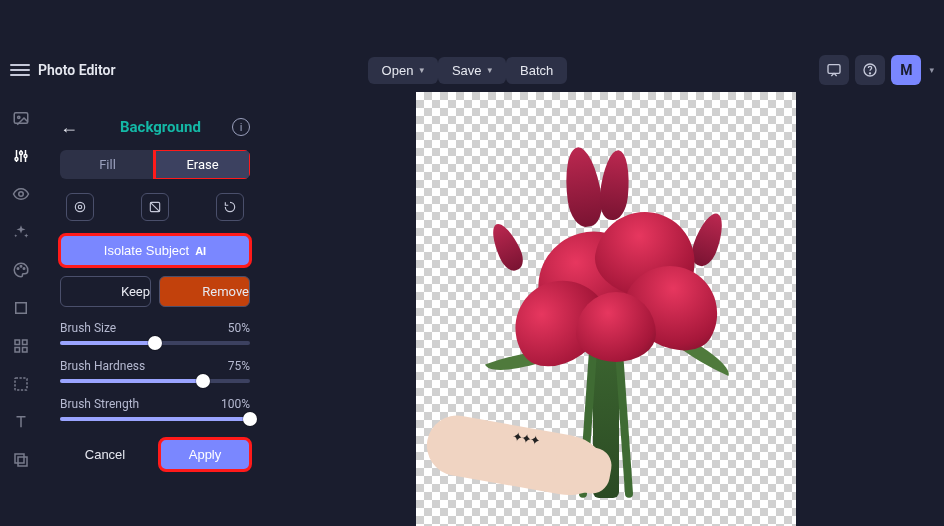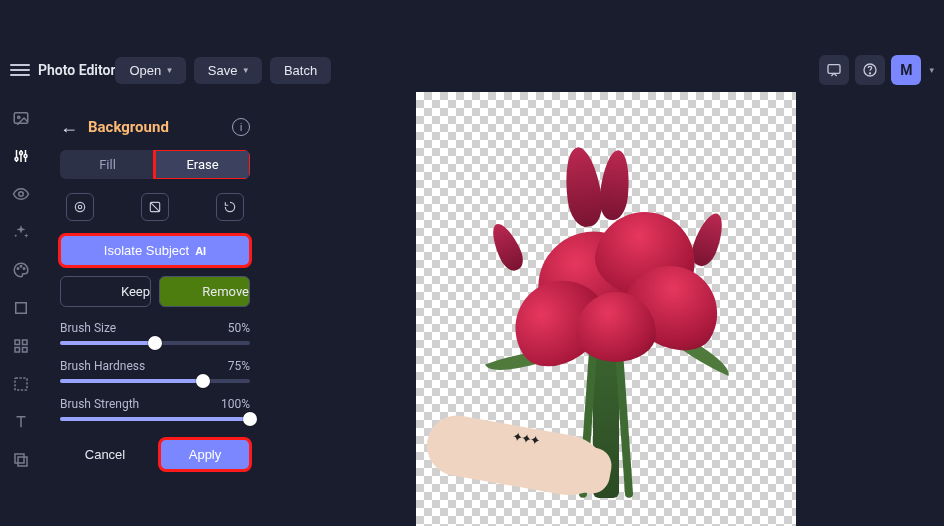--- a/index.html
+++ b/index.html
@@ -15,21 +15,21 @@
     height: 44px;
     display: flex; align-items: center;
     padding: 0 10px;
     background: #1a1d2e;
     margin-top: 48px;
   }
   .topbar-left { display: flex; align-items: center; gap: 8px; }
   .hamburger { width: 20px; height: 20px; display:flex; flex-direction:column; justify-content:center; gap:3px; cursor:pointer; }
   .hamburger span { display:block; height:2px; background:#c5c8d9; border-radius:1px; }
   .app-title { font-size: 14px; font-weight:600; color:#e6e8f0; }
-  .topbar-center { flex:1; display:flex; justify-content:flex-start; gap:8px; }
+  .topbar-center { flex:1; display:flex; justify-content:center; }
   .btn-dark {
     background:#2d3147; color:#e6e8f0; border:none; border-radius:6px;
     padding:6px 14px; font-size:13px; display:flex; align-items:center; gap:6px; cursor:pointer;
   }
   .chev { font-size:9px; opacity:.7; }
   .topbar-right { display:flex; align-items:center; gap:6px; }
   .icon-btn {
     width:30px; height:30px; background:#2d3147; border-radius:6px;
     display:flex; align-items:center; justify-content:center; cursor:pointer;
     color:#c5c8d9; font-size:16px;
@@ -51,21 +51,21 @@
   
   .panel {
     width:226px; background:#1a1d2e;
     padding:10px 0;
   }
   .panel-inner {
     margin:4px 6px; padding:10px 12px;
   }
   .panel-header { display:flex; align-items:center; gap:10px; margin-bottom:12px; }
   .back-arrow { cursor:pointer; font-size:18px; color:#e6e8f0;}
-  .panel-title { font-size:15px; font-weight:700; color:#fdba74; flex:1; }
+  .panel-title { font-size:15px; font-weight:700; color:#14b8a6; flex:1;margin-left:32px; }
   .info-circle {
     width:18px; height:18px; border:1.5px solid #9aa0bd; border-radius:50%;
     display:flex; align-items:center; justify-content:center; font-size:11px; color:#9aa0bd;
     cursor:pointer;
   }
   .tabs { display:flex; background:#2d3147; border-radius:6px; overflow:hidden; }
   .tab {
     flex:1; text-align:center; padding:7px 0; font-size:13px; cursor:pointer;
     color:#9aa0bd;
   }
@@ -82,21 +82,21 @@
     font-size:13px; cursor:pointer; display:flex; align-items:center; justify-content:center; gap:6px;
   }
   .wide-primary { background:#7a87ff; color:#fff; }
   .ai-badge { font-size:11px; font-weight:700; }
   .split-row { display:flex; gap:8px; margin-top:10px; }
   .split-row .half {
     flex:1; padding:7px 0; border-radius:6px; text-align:right;
     font-size:13px; cursor:pointer;
   }
   .half.outline { border:1px solid #4a4f6b; background:transparent; color:#e6e8f0;}
-  .half.solid { background:#4d7c0f; color:#e6e8f0; border:1px solid #4a4f6b;}
+  .half.solid { background:#c2410c; color:#e6e8f0; border:1px solid #4a4f6b;}
   .slider-group { margin-top:14px; }
   .slider-label-row { display:flex; justify-content:space-between; font-size:12px; color:#b5b9d0; margin-bottom:6px;}
   .slider-track {
     position:relative; height:4px; background:#3c4160; border-radius:2px;
   }
   .slider-fill { position:absolute; left:0; top:0; height:100%; background:#9aa4ff; border-radius:2px;}
   .slider-thumb {
     position:absolute; top:50%; width:14px; height:14px; background:#fff;
     border-radius:50%; transform:translate(-50%,-50%); box-shadow:0 0 0 1px rgba(0,0,0,.2);
     cursor:grab;

